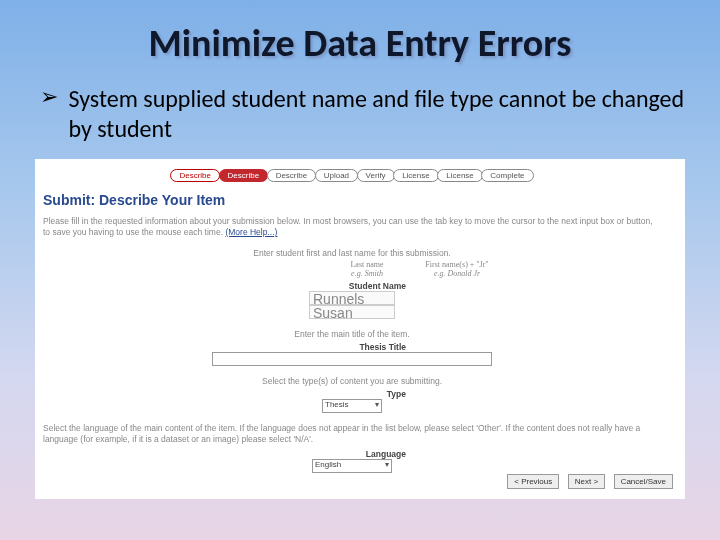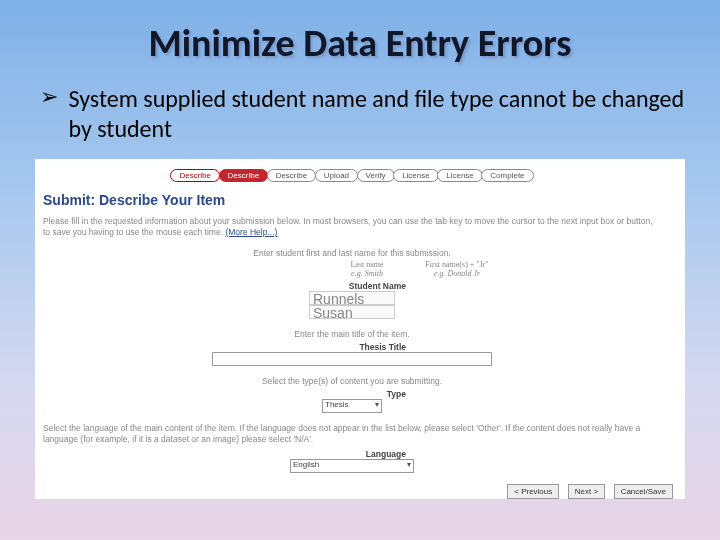--- a/index.html
+++ b/index.html
@@ -60,21 +60,21 @@
     font-size: 14px;
     color: #888;
     padding: 1px 3px;
     height: 14px;
     line-height: 12px;
     display: inline-block;
   }
   .text-input { border: 1px solid #999; height: 14px; background: #fff; }
   .select-box { border: 1px solid #999; height: 14px; background: #fff; font-size: 8px; color: #444; padding: 0 2px; position: relative; display: inline-block; }
   .select-box::after { content: "▾"; position: absolute; right: 2px; top: 0; font-size: 8px; color: #555; }
-  .button-row { position: absolute; right: 12px; bottom: 0; }
+  .button-row { position: absolute; right: 12px; bottom: 10px; }
   .nav-btn {
     display: inline-block;
     border: 1px solid #999;
     background: #eee;
     font-size: 8px;
     color: #333;
     padding: 2px 6px;
     margin-left: 6px;
   }
 </style>
@@ -143,21 +143,21 @@
     <div class="field-block" style="justify-content:center;">
       <div class="field-label" style="width:120px">Type</div>
       <div class="select-box" style="width:60px"><span>Thesis</span></div>
       <div style="width:220px"></div>
     </div>
 
     <div class="form-para" style="margin-top:10px">Select the language of the main content of the item. If the language does not appear in the list below, please select 'Other'. If the content does not really have a language (for example, if it is a dataset or an image) please select 'N/A'.</div>
 
     <div class="field-block" style="justify-content:center;margin-top:4px;">
       <div class="field-label" style="width:120px">Language</div>
-      <div class="select-box" style="width:124px"><span>English</span></div>
+      <div class="select-box" style="width:80px"><span>English</span></div>
       <div style="width:180px"></div>
     </div>
 
     <div class="button-row">
       <span class="nav-btn">&lt; Previous</span>
       <span class="nav-btn">Next &gt;</span>
       <span class="nav-btn">Cancel/Save</span>
     </div>
   </div>
 </div>

